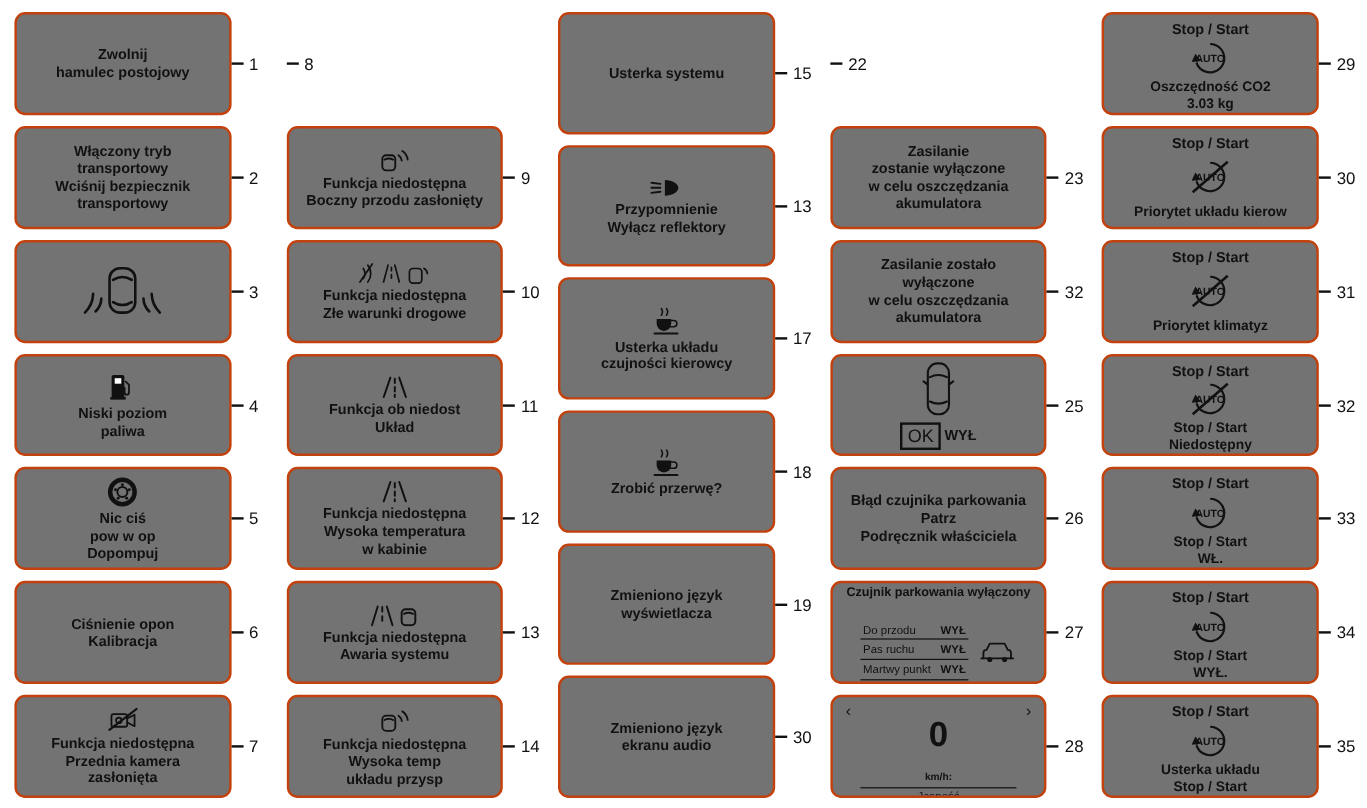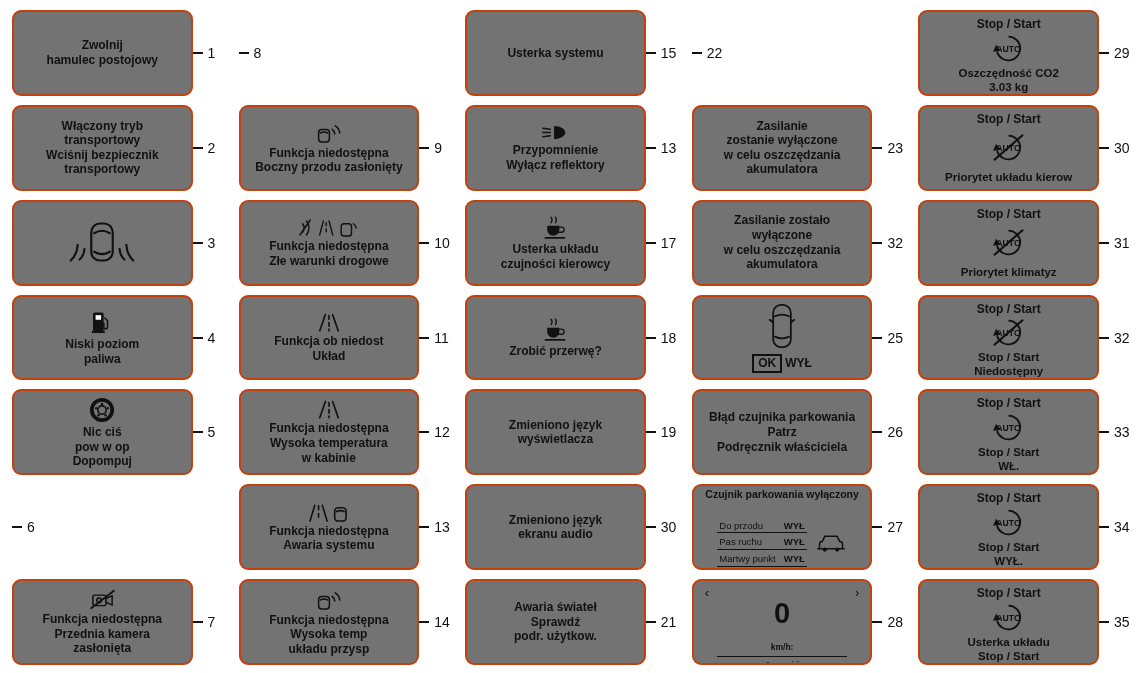--- a/index.html
+++ b/index.html
@@ -17,21 +17,21 @@
     font-size: 14px; font-weight: normal; }
   .icon { display: flex; justify-content: flex-end; margin: 1px 0 2px 0; }
   .icon svg { display: block; }
   .lines div { white-space: nowrap; }
   
   .ss { justify-content: space-between; padding: 5px 4px; }
   .ss .ss-head { font-size: 12px; font-weight: bold; }
   .ss .lines { font-size: 11.5px; }
   
   .okrow { display: flex; align-items: center; gap: 3px; margin-top: 3px; }
-  .okbox { border: 2px solid #111; padding: 0 4px; font-size: 12px; font-weight: bold; line-height: 1.3; }
+  .okbox { border: 2px solid #111; padding: 0 4px; font-size: 15px; font-weight: normal; line-height: 1.3; }
   .offlbl { font-size: 12px; font-weight: bold; }
   
   .ps-title { font-size: 10.5px; font-weight: bold; margin-bottom: 4px; white-space: nowrap; }
   .ps-body { display: flex; align-items: center; justify-content: center; gap: 8px; width: 100%; margin-top: 15px; }
   .ps-rows { display: flex; flex-direction: column; gap: 3px; }
   .ps-row { display: flex; justify-content: space-between; gap: 8px;
     border-bottom: 1px solid #111; font-size: 9.5px; font-weight: normal; padding: 0 2px 1px 2px; }
   .ps-row b { font-weight: bold; }
   
   .spd { width: 100%; height: 100%; display: flex; flex-direction: column; padding: 1px 6px; }
@@ -125,20 +125,26 @@
           <div class="lines">
             <div>Nic ciś</div>
             <div>pow w op</div>
             <div>Dopompuj</div>
           </div>
         </div>
         <div class="tick"></div>
         <div class="num">5</div>
       </div>
       <div class="cell">
+        <div class="box">
+          <div class="lines">
+            <div>Ciśnienie opon</div>
+            <div>Kalibracja</div>
+          </div>
+        </div>
         <div class="tick"></div>
         <div class="num">6</div>
       </div>
       <div class="cell">
         <div class="box">
           <div class="icon">
             <svg width="27" height="21" viewBox="0 0 30 24" fill="none" stroke="#111" stroke-width="1.7" stroke-linecap="round" stroke-linejoin="round">
               <rect x="4" y="7" width="15" height="12" rx="2"></rect>
               <path d="M19 11 l7 -3.5 v11 l-7 -3.5"></path>
               <circle cx="11" cy="13" r="2.6"></circle>
@@ -347,31 +353,20 @@
       </div>
       <div class="cell">
         <div class="box">
           <div class="lines">
             <div>Zmieniono język</div>
             <div>ekranu audio</div>
           </div>
         </div>
         <div class="tick"></div>
         <div class="num">30</div>
-      </div>
-      <div class="cell">
-        <div class="box">
-          <div class="lines">
-            <div>Awaria świateł</div>
-            <div>Sprawdź</div>
-            <div>podr. użytkow.</div>
-          </div>
-        </div>
-        <div class="tick"></div>
-        <div class="num">21</div>
       </div>
     </div>
     <div class="col">
       <div class="cell">
         <div class="tick"></div>
         <div class="num">22</div>
       </div>
       <div class="cell">
         <div class="box">
           <div class="lines">

